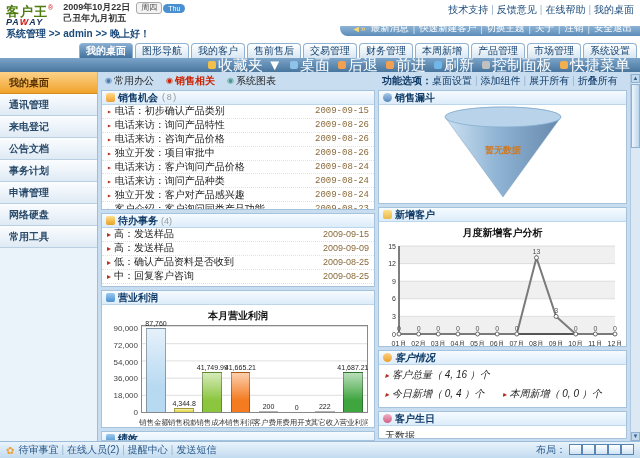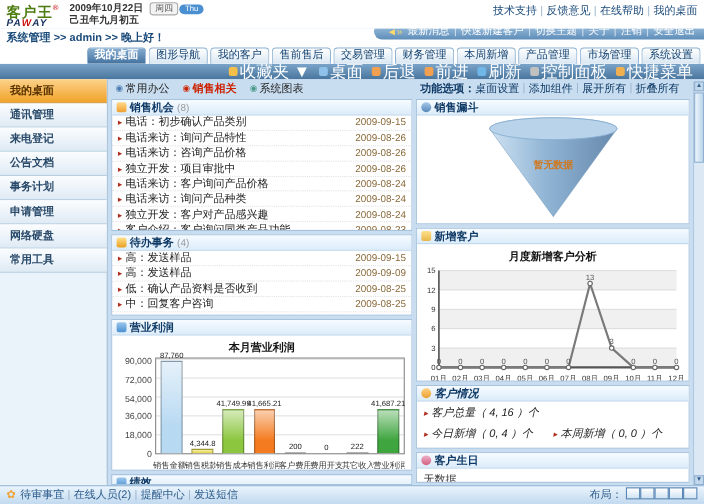--- a/index.html
+++ b/index.html
@@ -190,21 +190,21 @@
           <span class="vtab">
             <span class="vdot" style="color: rgb(204, 34, 0);">◉</span>
             <span style="color: rgb(204, 34, 0); font-weight: bold;">销售相关</span>
           </span>
           <span class="vtab">
             <span class="vdot" style="color: rgb(74, 154, 138);">◉</span>
             <span style="color: rgb(34, 34, 34);">系统图表</span>
           </span>
         </div>
 
-      <div class="panel" style="height:118px;">
+      <div class="panel" style="height:118px;font-family:Liberation Mono, monospace;">
         <div class="panel-h">
           <span class="ph-icon" style="background:linear-gradient(#ffd98a,#f0a030);"></span>
           <span>销售机会</span>
           <span class="count">(8)</span>
         </div>
         <div id="sales-list">
             <div class="li">
               <span class="litext"><span class="bullet">▸</span><a>电话：初步确认产品类别</a></span>
               <span class="lidate">2009-09-15</span>
             </div>

